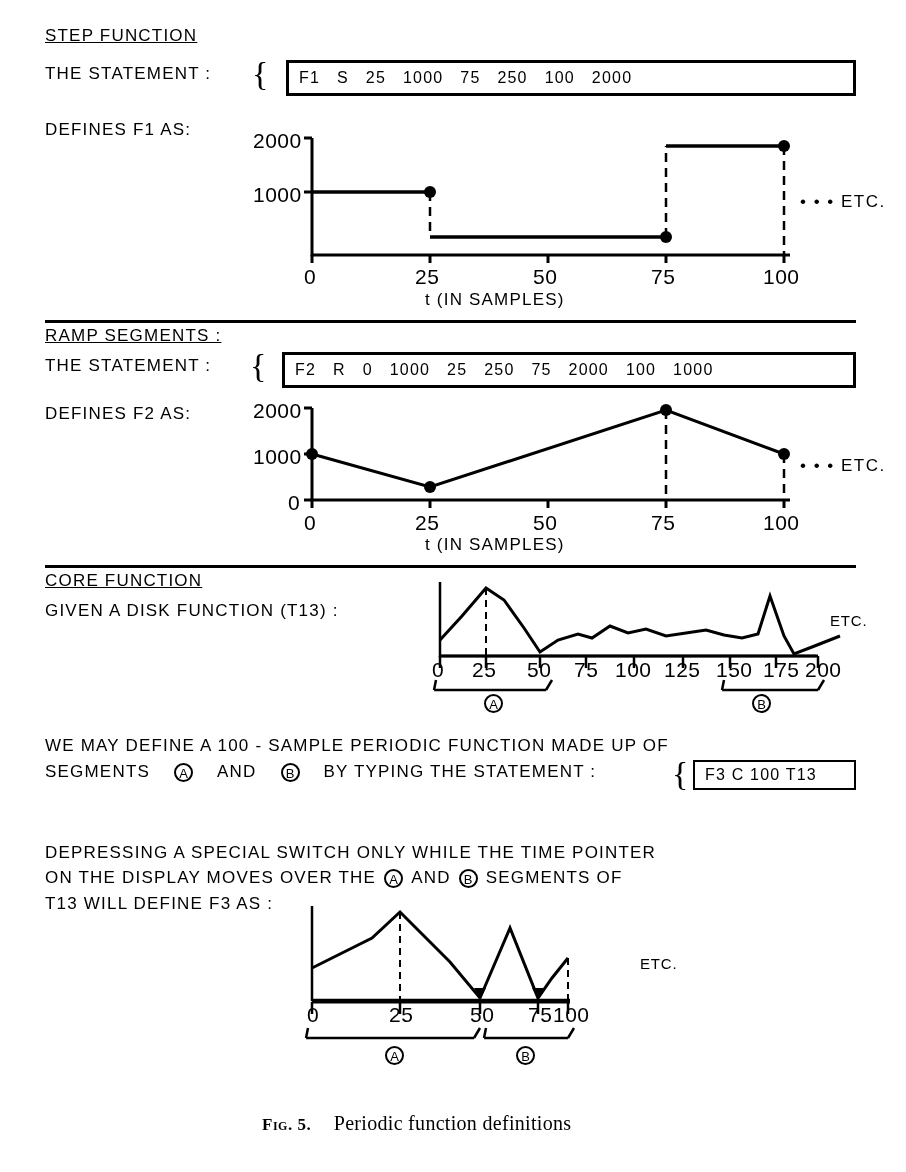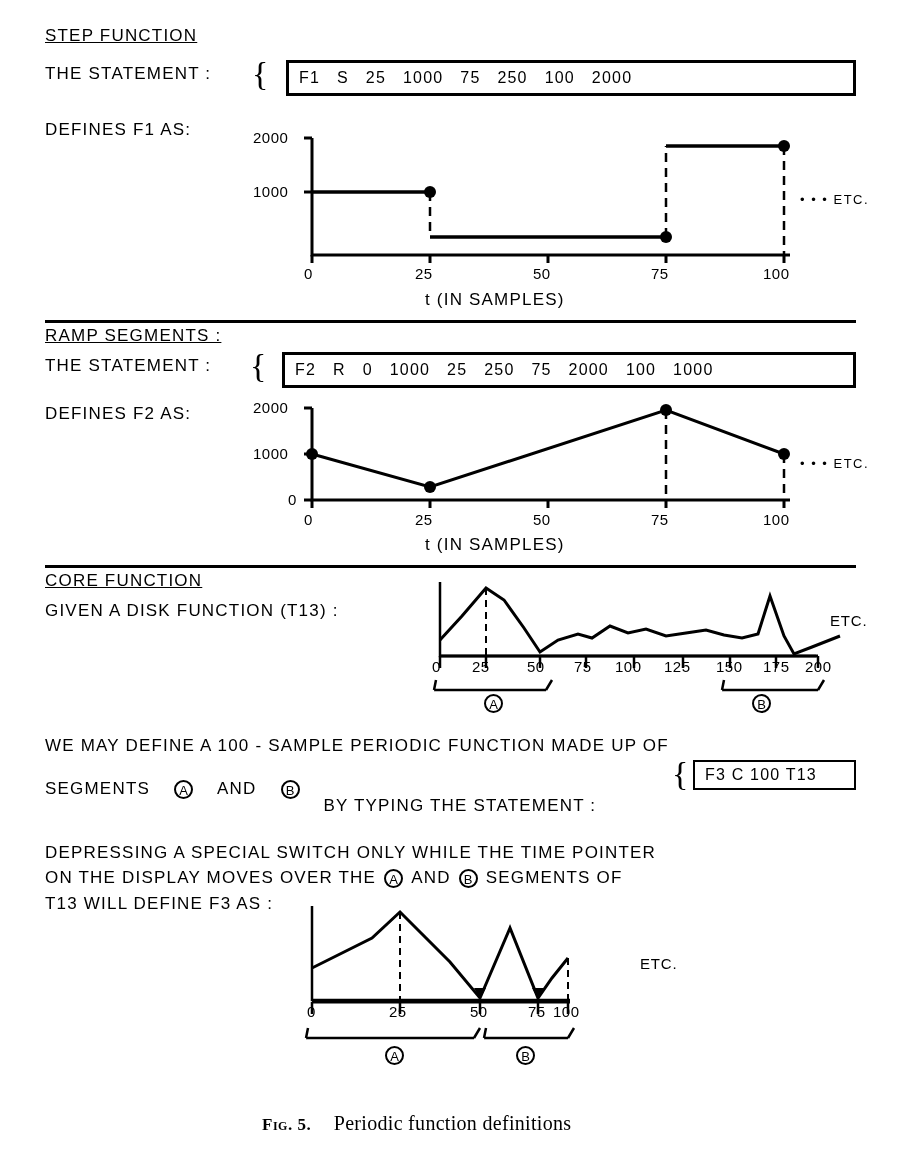--- a/index.html
+++ b/index.html
@@ -29,21 +29,21 @@
     color: #000;
   }
   .lbl.u {
     text-decoration: underline;
   }
   .small {
     font-size: 15px;
     letter-spacing: 0.8px;
   }
   .tick {
-    font-size: 15px;
+    font-size: 21px;
     letter-spacing: 0.5px;
   }
   .stmt-box {
     position: absolute;
     border: 3px solid #000;
     box-sizing: border-box;
     display: flex;
     align-items: center;
     font-size: 16px;
     letter-spacing: 1.2px;
@@ -87,21 +87,21 @@
     letter-spacing: 0.3px;
   }
   .caption .fignum {
     font-variant: small-caps;
     font-weight: bold;
     font-size: 17px;
     letter-spacing: 0.5px;
   }
   .dots {
     position: absolute;
-    font-size: 13px;
+    font-size: 17px;
     letter-spacing: 1.5px;
   }
 </style>
 </head>
 <body>
 
 <div class="page">
 
   <div class="lbl u" style="left:45px; top:26px;">STEP FUNCTION</div>
   <div class="lbl" style="left:45px; top:64px;">THE STATEMENT :</div>
@@ -232,21 +232,21 @@
   <div class="circ-abs" style="left:752px; top:694px;">
     <span class="circled">B</span>
   </div>
 
   <div class="lbl" style="left:45px; top:736px;">WE MAY DEFINE A 100 - SAMPLE PERIODIC FUNCTION MADE UP OF</div>
   <div style="position:absolute; left:45px; top:762px; display:flex; align-items:center; gap:24px;">
     <span class="lbl" style="position:static;">SEGMENTS</span>
     <span class="circled">A</span>
     <span class="lbl" style="position:static;">AND</span>
     <span class="circled">B</span>
-    <span class="lbl" style="position:static;margin-top:34px;">BY TYPING THE STATEMENT :</span>
+    <span class="lbl" style="position:static;">BY TYPING THE STATEMENT :</span>
   </div>
   <div class="brace" style="left:672px; top:757px;">{</div>
   <div class="stmt-box" style="left:693px; top:760px; width:163px; height:30px; border-width:2px;">F3 C 100 T13</div>
 
   <div class="lbl" style="left:45px; top:843px;">DEPRESSING A SPECIAL SWITCH ONLY WHILE THE TIME POINTER</div>
   <div style="position:absolute; left:45px; top:868px; display:flex; align-items:center; gap:8px;">
     <span class="lbl" style="position:static;">ON THE DISPLAY MOVES OVER THE</span>
     <span class="circled">A</span>
     <span class="lbl" style="position:static;">AND</span>
     <span class="circled">B</span>

